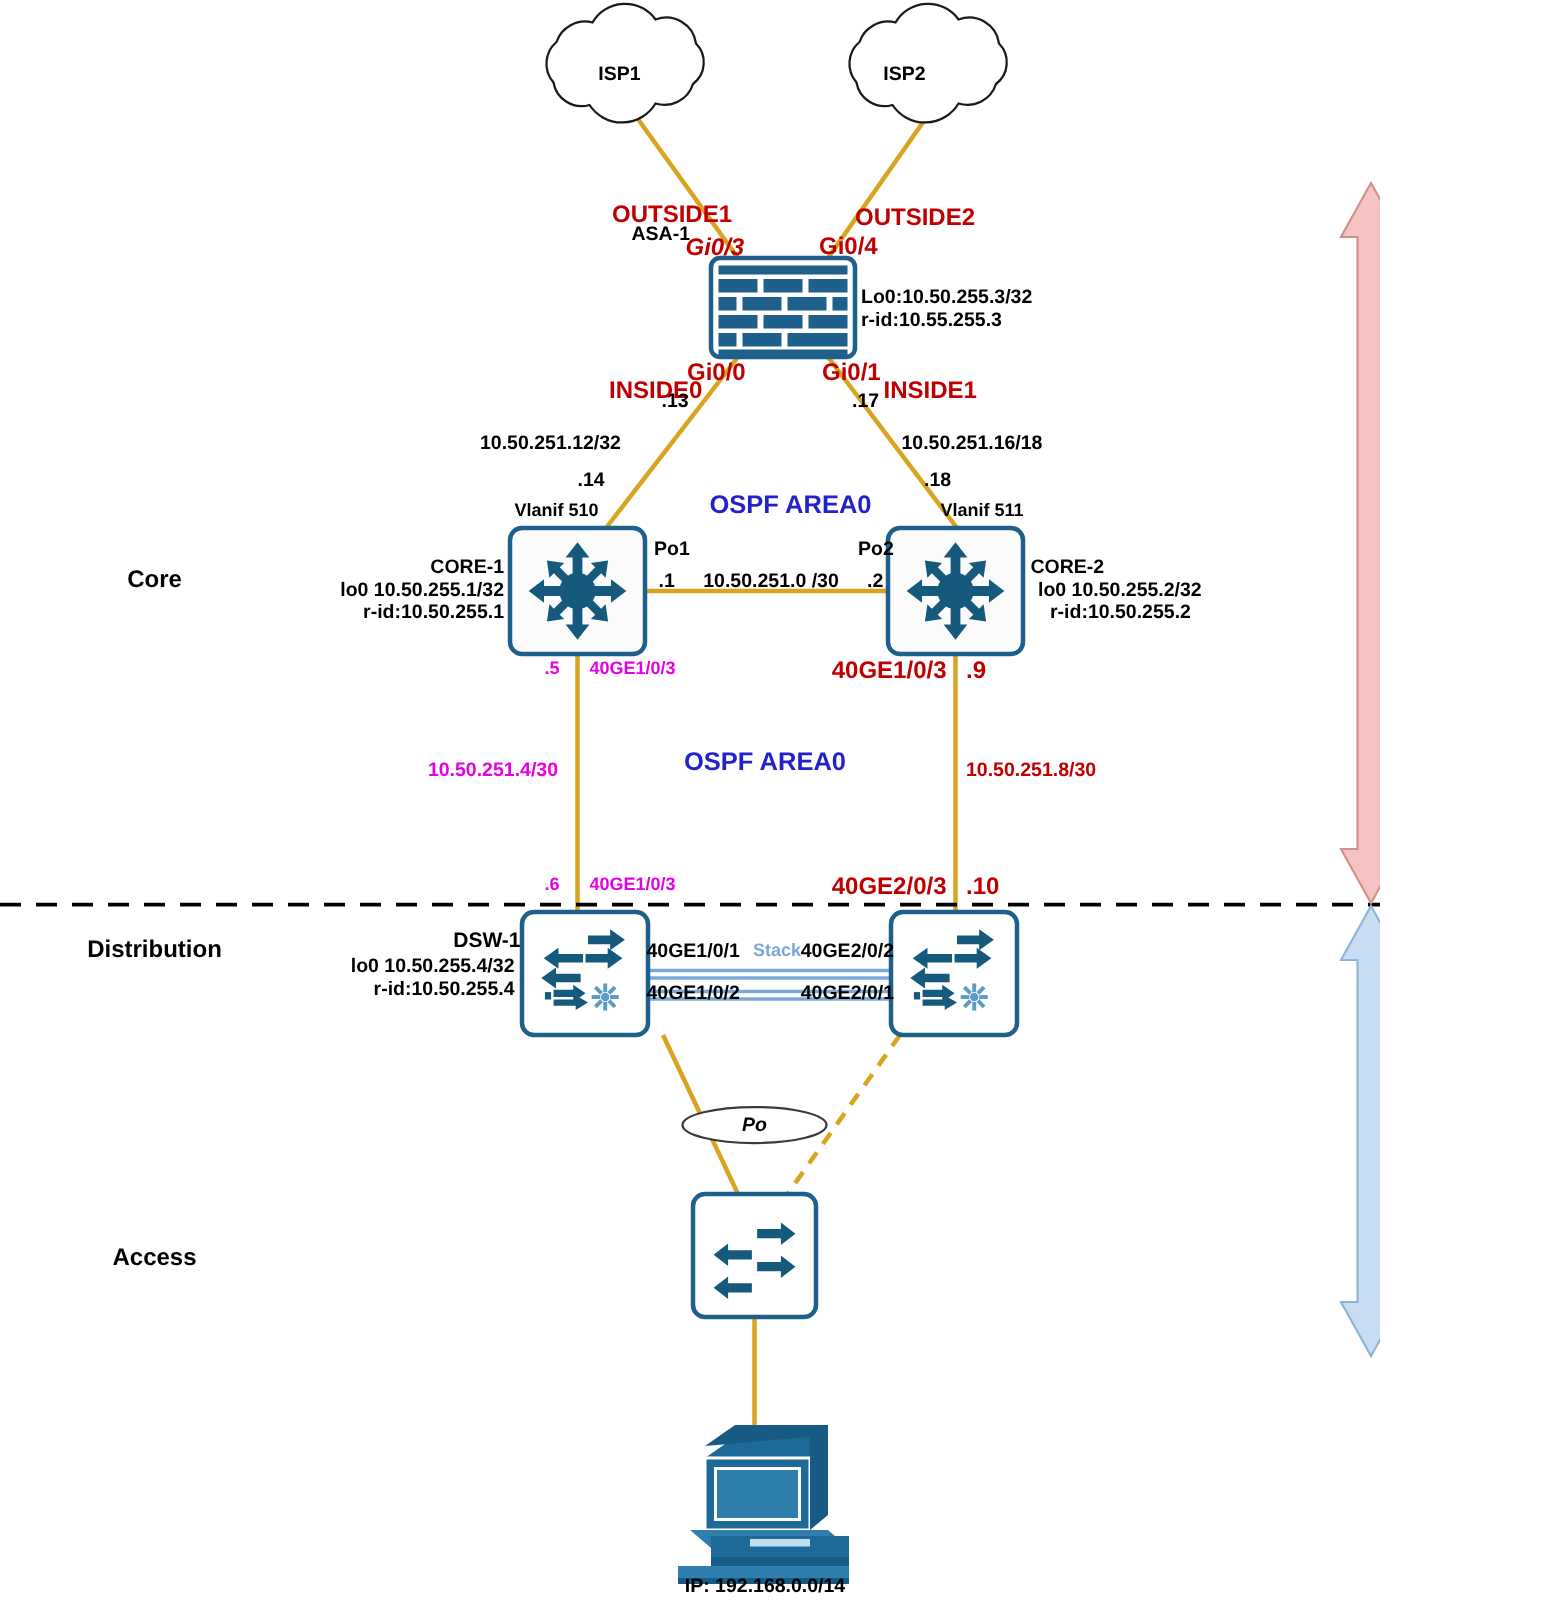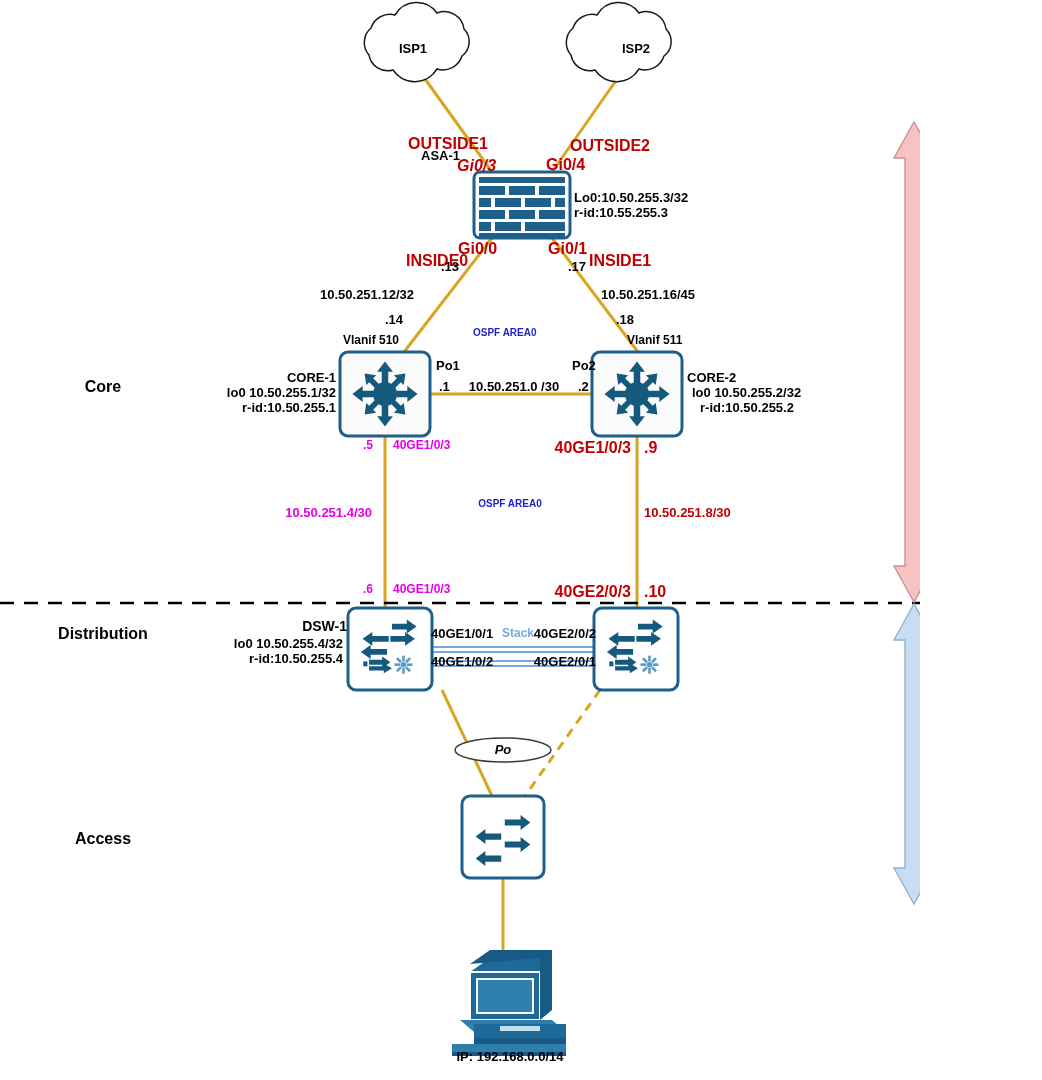--- a/index.html
+++ b/index.html
@@ -24,21 +24,21 @@
   }
   .lbl {
     position: absolute;
     white-space: nowrap;
     line-height: 1.12;
     font-family: "Liberation Sans", sans-serif;
   }
   .lbl-blk   { color: #000000; font-weight: bold; font-size: 13px; }
   .lbl-red   { color: #c00000; font-weight: bold; font-size: 16px; }
   .lbl-mag   { color: #e600e6; font-weight: bold; font-size: 12px; }
-  .lbl-blue  { color: #2222cc; font-weight: bold; font-size: 10px; }
+  .lbl-blue  { color: #2222cc; font-weight: bold; font-size: 17px; }
   .lbl-stack { color: #7aa8d8; font-weight: bold; font-size: 12px; }
   .tier      { color: #000000; font-weight: bold; font-size: 16px; }
   .layerlbl  { color: #1a1a1a; font-weight: bold; font-size: 13px; }
   .ctr  { transform: translateX(-50%); text-align: center; }
   .rgt  { transform: translateX(-100%); text-align: right; }
 </style>
 </head>
 <body>
 
 <div id="canvas">
@@ -204,21 +204,21 @@
     <g>
       <polygon points="914,122 934,158 923,158 923,566 934,566 914,602 894,566 905,566 905,158 894,158" fill="#f5c4c2" stroke="#d08f8d" stroke-width="1.4"></polygon>
     </g>
 
     <g>
       <polygon points="914,604 934,640 923,640 923,868 934,868 914,904 894,868 905,868 905,640 894,640" fill="#c8ddf2" stroke="#8fb3d6" stroke-width="1.4"></polygon>
     </g>
   </svg>
 
   <div class="lbl lbl-blk ctr" style="left:413px; top:42px;">ISP1</div>
-  <div class="lbl lbl-blk ctr" style="left:636px; top:42px;">ISP2</div>
+  <div class="lbl lbl-blk ctr" style="left:603px; top:42px;">ISP2</div>
 
   <div class="lbl lbl-red" style="left:408px; top:135px;">OUTSIDE1</div>
   <div class="lbl lbl-blk" style="left:421px; top:149px;">ASA-1</div>
   <div class="lbl lbl-red" style="left:457px; top:157px;font-style:italic;">Gi0/3</div>
 
   <div class="lbl lbl-red" style="left:570px; top:137px;">OUTSIDE2</div>
   <div class="lbl lbl-red" style="left:546px; top:156px;">Gi0/4</div>
 
   <div class="lbl lbl-blk" style="left:574px; top:191px;">Lo0:10.50.255.3/32</div>
   <div class="lbl lbl-blk" style="left:574px; top:206px;">r-id:10.55.255.3</div>
@@ -228,21 +228,21 @@
   <div class="lbl lbl-blk" style="left:441px; top:260px;">.13</div>
 
   <div class="lbl lbl-red" style="left:548px; top:240px;">Gi0/1</div>
   <div class="lbl lbl-red" style="left:589px; top:252px;">INSIDE1</div>
   <div class="lbl lbl-blk" style="left:568px; top:260px;">.17</div>
 
   <div class="lbl lbl-blk" style="left:320px; top:288px;">10.50.251.12/32</div>
   <div class="lbl lbl-blk" style="left:385px; top:313px;">.14</div>
   <div class="lbl lbl-blk" style="left:343px; top:334px; font-size:12px;">Vlanif 510</div>
 
-  <div class="lbl lbl-blk" style="left:601px; top:288px;">10.50.251.16/45</div>
+  <div class="lbl lbl-blk" style="left:601px; top:288px;">10.50.251.16/18</div>
   <div class="lbl lbl-blk" style="left:616px; top:313px;">.18</div>
   <div class="lbl lbl-blk" style="left:627px; top:334px; font-size:12px;">Vlanif 511</div>
 
   <div class="lbl lbl-blue" style="left:473px; top:327px;">OSPF AREA0</div>
 
   <div class="lbl lbl-blk rgt" style="left:336px; top:371px;">CORE-1</div>
   <div class="lbl lbl-blk rgt" style="left:336px; top:386px;">lo0 10.50.255.1/32</div>
   <div class="lbl lbl-blk rgt" style="left:336px; top:401px;">r-id:10.50.255.1</div>
 
   <div class="lbl lbl-blk" style="left:687px; top:371px;">CORE-2</div>

